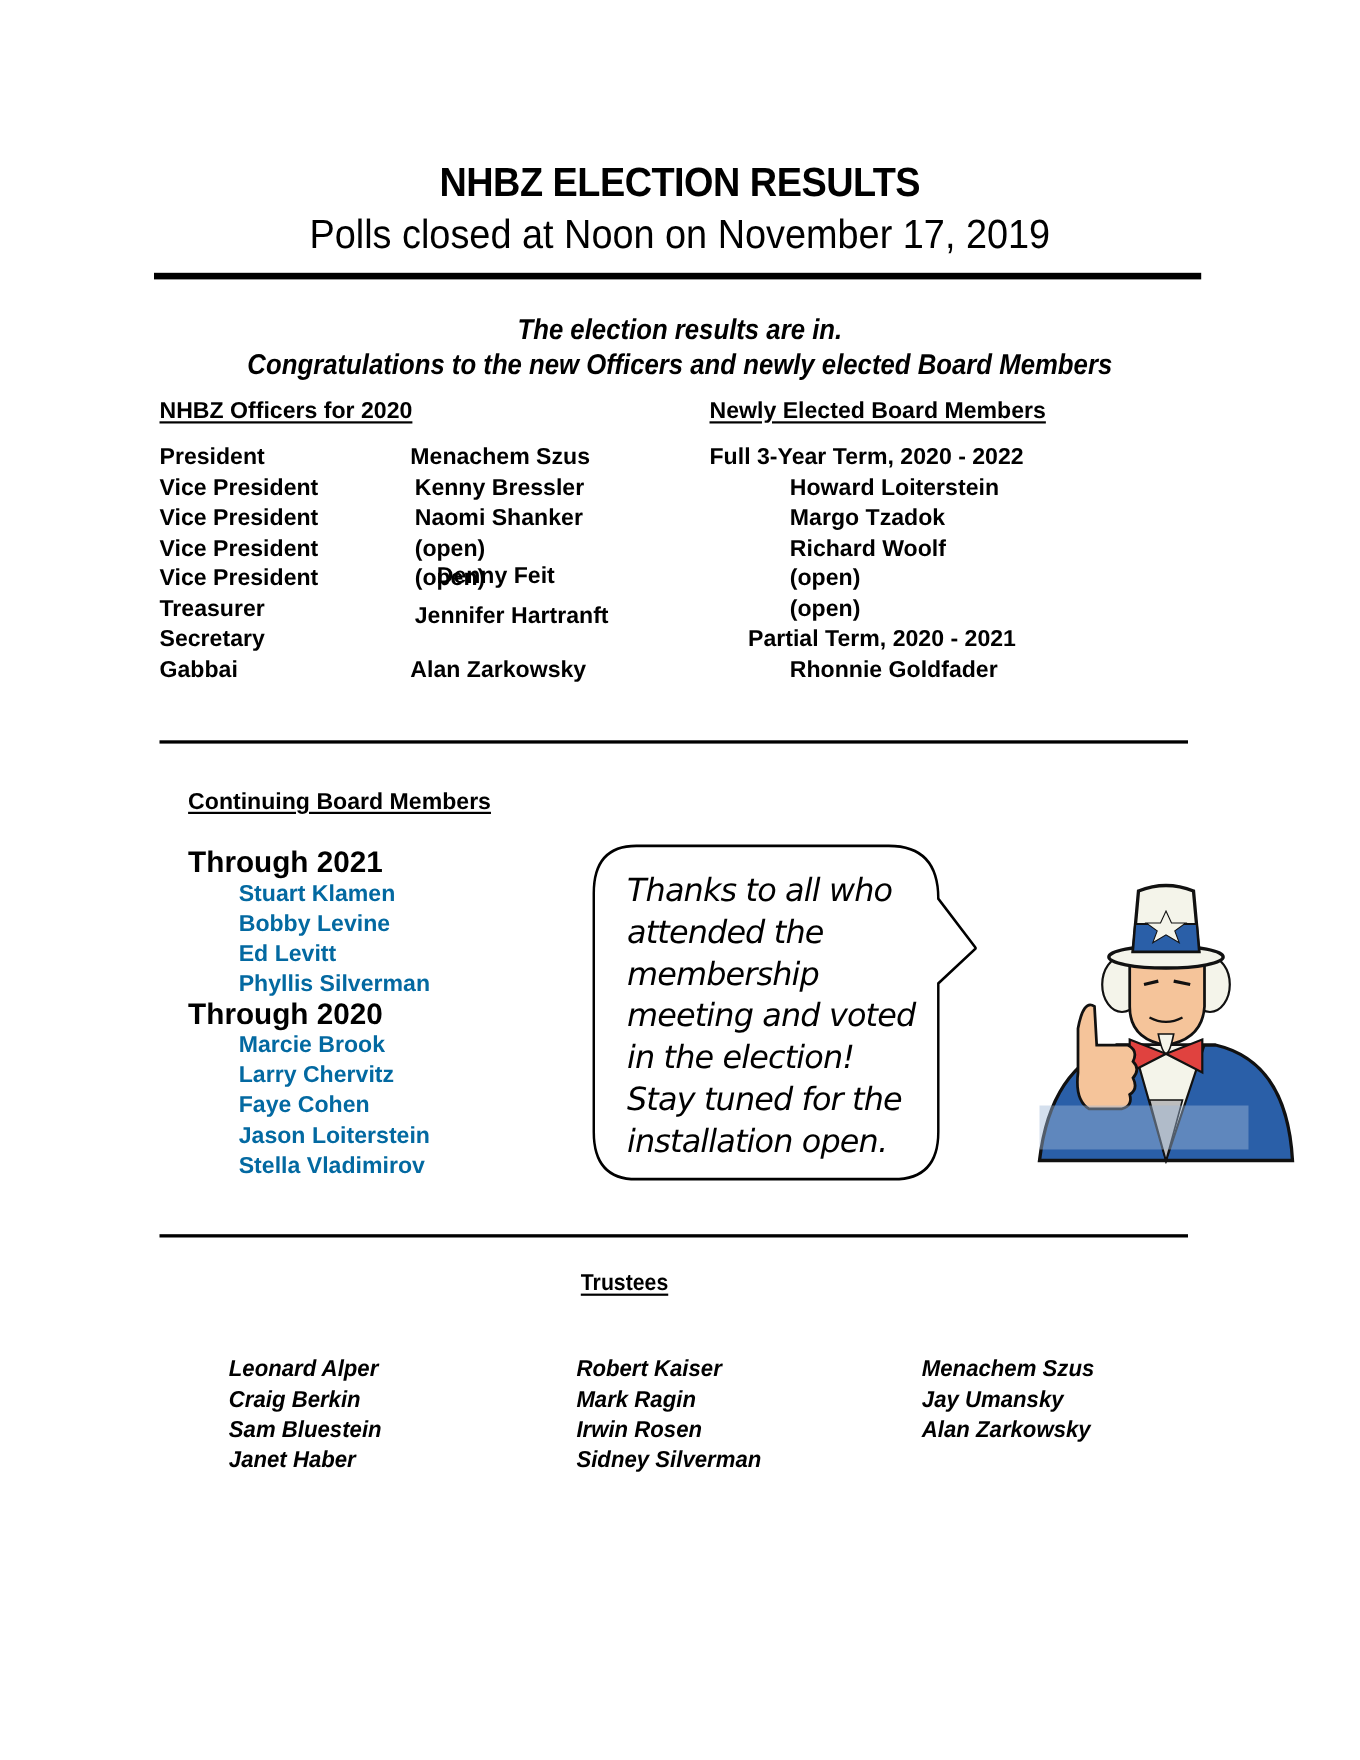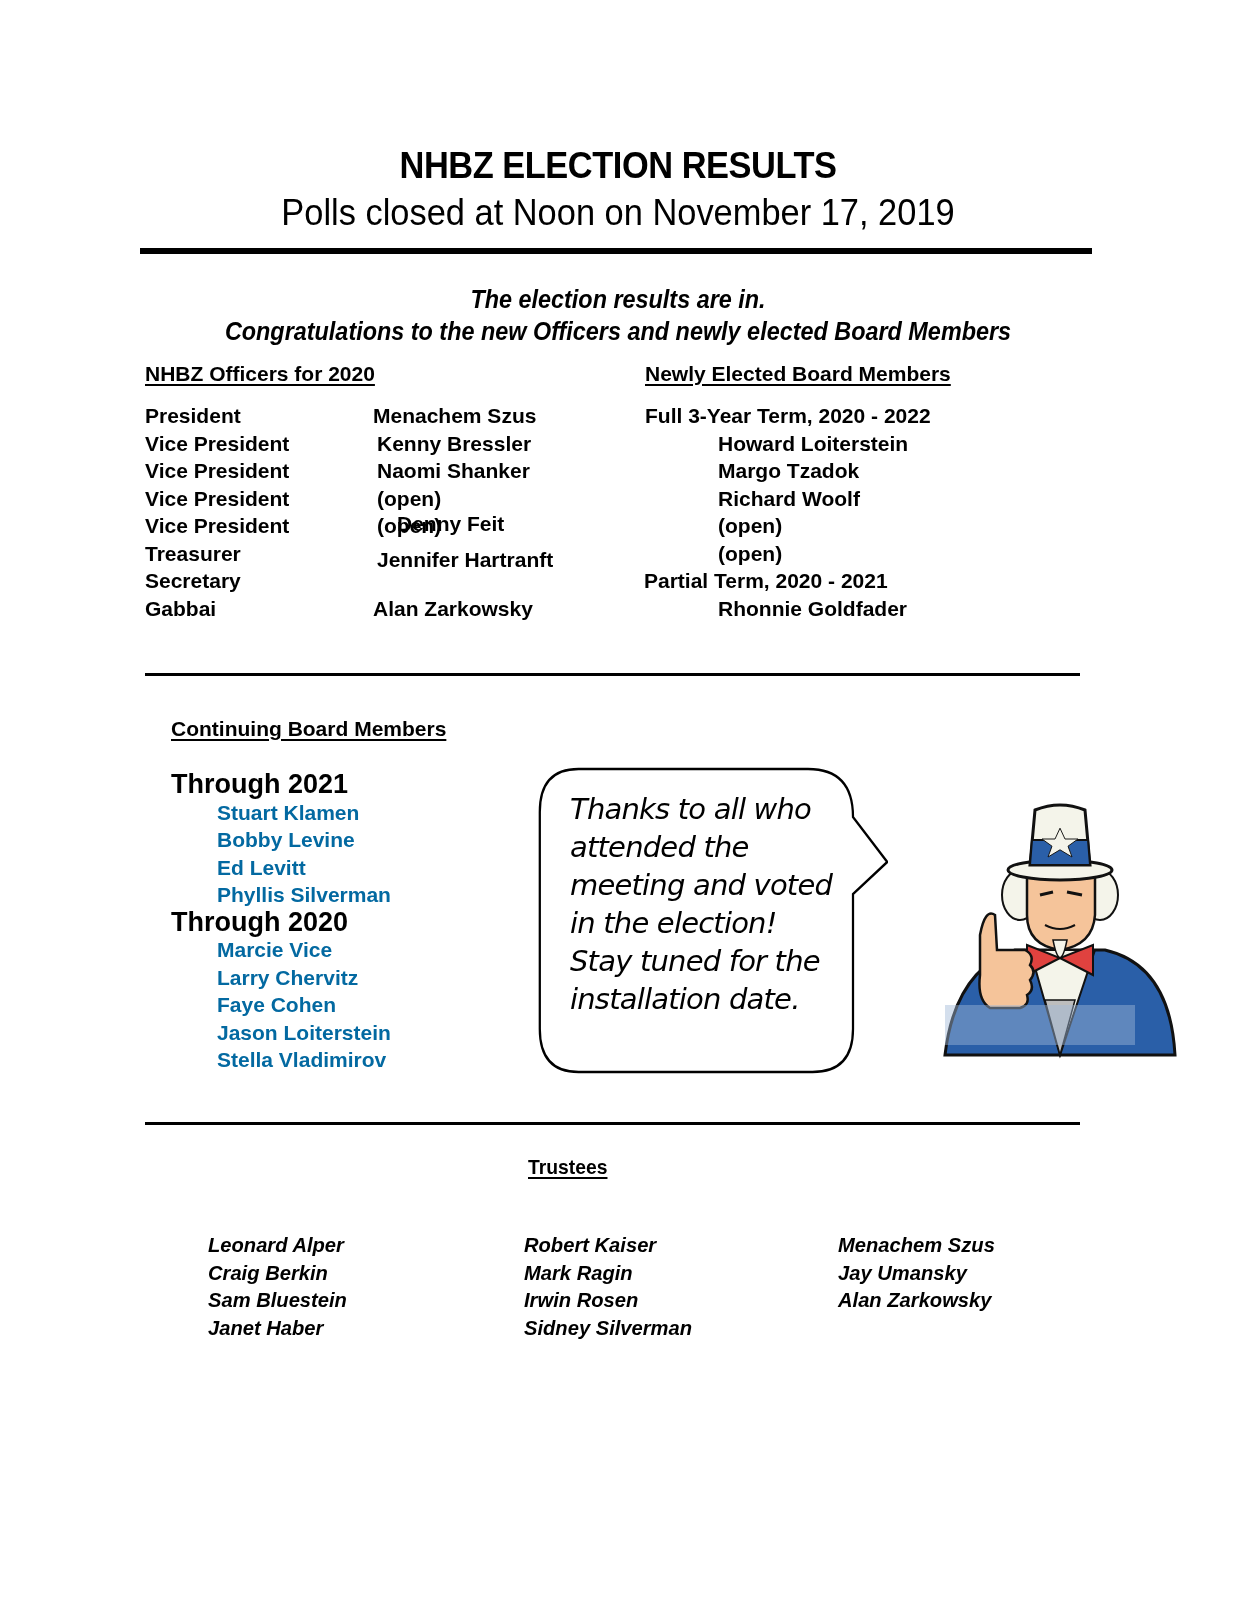--- a/index.html
+++ b/index.html
@@ -54,51 +54,52 @@
 </div>
 
 <div class="abs sec-head" style="left:645px; top:362px;">Newly Elected Board Members</div>
 <div>
   <div class="abs row" style="left:645px; top:402px;">Full 3-Year Term, 2020 - 2022</div>
   <div class="abs row" style="left:718px; top:429.5px;">Howard Loiterstein</div>
   <div class="abs row" style="left:718px; top:457px;">Margo Tzadok</div>
   <div class="abs row" style="left:718px; top:484.5px;">Richard Woolf</div>
   <div class="abs row" style="left:718px; top:512px;">(open)</div>
   <div class="abs row" style="left:718px; top:539.5px;">(open)</div>
-  <div class="abs row" style="left:644px; top:567px;">Partial Term, 2020 - 2021</div>
+  <div class="abs row" style="left:680px; top:567px;">Partial Term, 2020 - 2021</div>
   <div class="abs row" style="left:718px; top:594.5px;">Rhonnie Goldfader</div>
 </div>
 
 <div class="abs rule" style="left:145px; width:935px; top:673px;"></div>
 
 <div class="abs sec-head" style="left:171px; top:717px;">Continuing Board Members</div>
 <div>
   <div class="abs row cont-head" style="top:771px;">Through 2021</div>
   <div class="abs row cont-name" style="top:798.5px;">Stuart Klamen</div>
   <div class="abs row cont-name" style="top:826px;">Bobby Levine</div>
   <div class="abs row cont-name" style="top:853.5px;">Ed Levitt</div>
   <div class="abs row cont-name" style="top:881px;">Phyllis Silverman</div>
   <div class="abs row cont-head" style="top:908.5px;">Through 2020</div>
-  <div class="abs row cont-name" style="top:936px;">Marcie Vice</div>
+  <div class="abs row cont-name" style="top:936px;">Marcie Brook</div>
   <div class="abs row cont-name" style="top:963.5px;">Larry Chervitz</div>
   <div class="abs row cont-name" style="top:991px;">Faye Cohen</div>
   <div class="abs row cont-name" style="top:1018.5px;">Jason Loiterstein</div>
   <div class="abs row cont-name" style="top:1046px;">Stella Vladimirov</div>
 </div>
 
 <svg class="abs" id="bubble" viewBox="0 0 350 307">
   <path d="M45,2 H300 Q350,2 350,50 L388,95 L350,127 V262 Q350,305 305,305 H45 Q2,305 2,262 V45 Q2,2 45,2 Z" transform="translate(0,0) scale(0.9,1)" fill="#fff" stroke="#000" stroke-width="2.5"></path>
 </svg>
 <div class="abs" id="bubble-text">
   <div>Thanks to all who</div>
   <div>attended the</div>
+  <div>membership</div>
   <div>meeting and voted</div>
   <div>in the election!</div>
   <div>Stay tuned for the</div>
-  <div>installation date.</div>
+  <div>installation open.</div>
 </div>
 
 <svg class="abs" id="uncle-sam" viewBox="0 0 250 260">
 
   <path d="M10,255 Q20,170 80,150 L170,150 Q235,165 240,255 Z" fill="#2a5fa8" stroke="#111" stroke-width="3"></path>
 
   <path d="M95,150 L125,255 L160,150 Z" fill="#f4f4ea" stroke="#111" stroke-width="2"></path>
   <path d="M110,200 L125,255 L140,200 Z" fill="#bdbdbd" stroke="#111" stroke-width="1.5"></path>
 
   <path d="M92,145 L125,158 L92,175 Z" fill="#e0423f" stroke="#111" stroke-width="2"></path>

